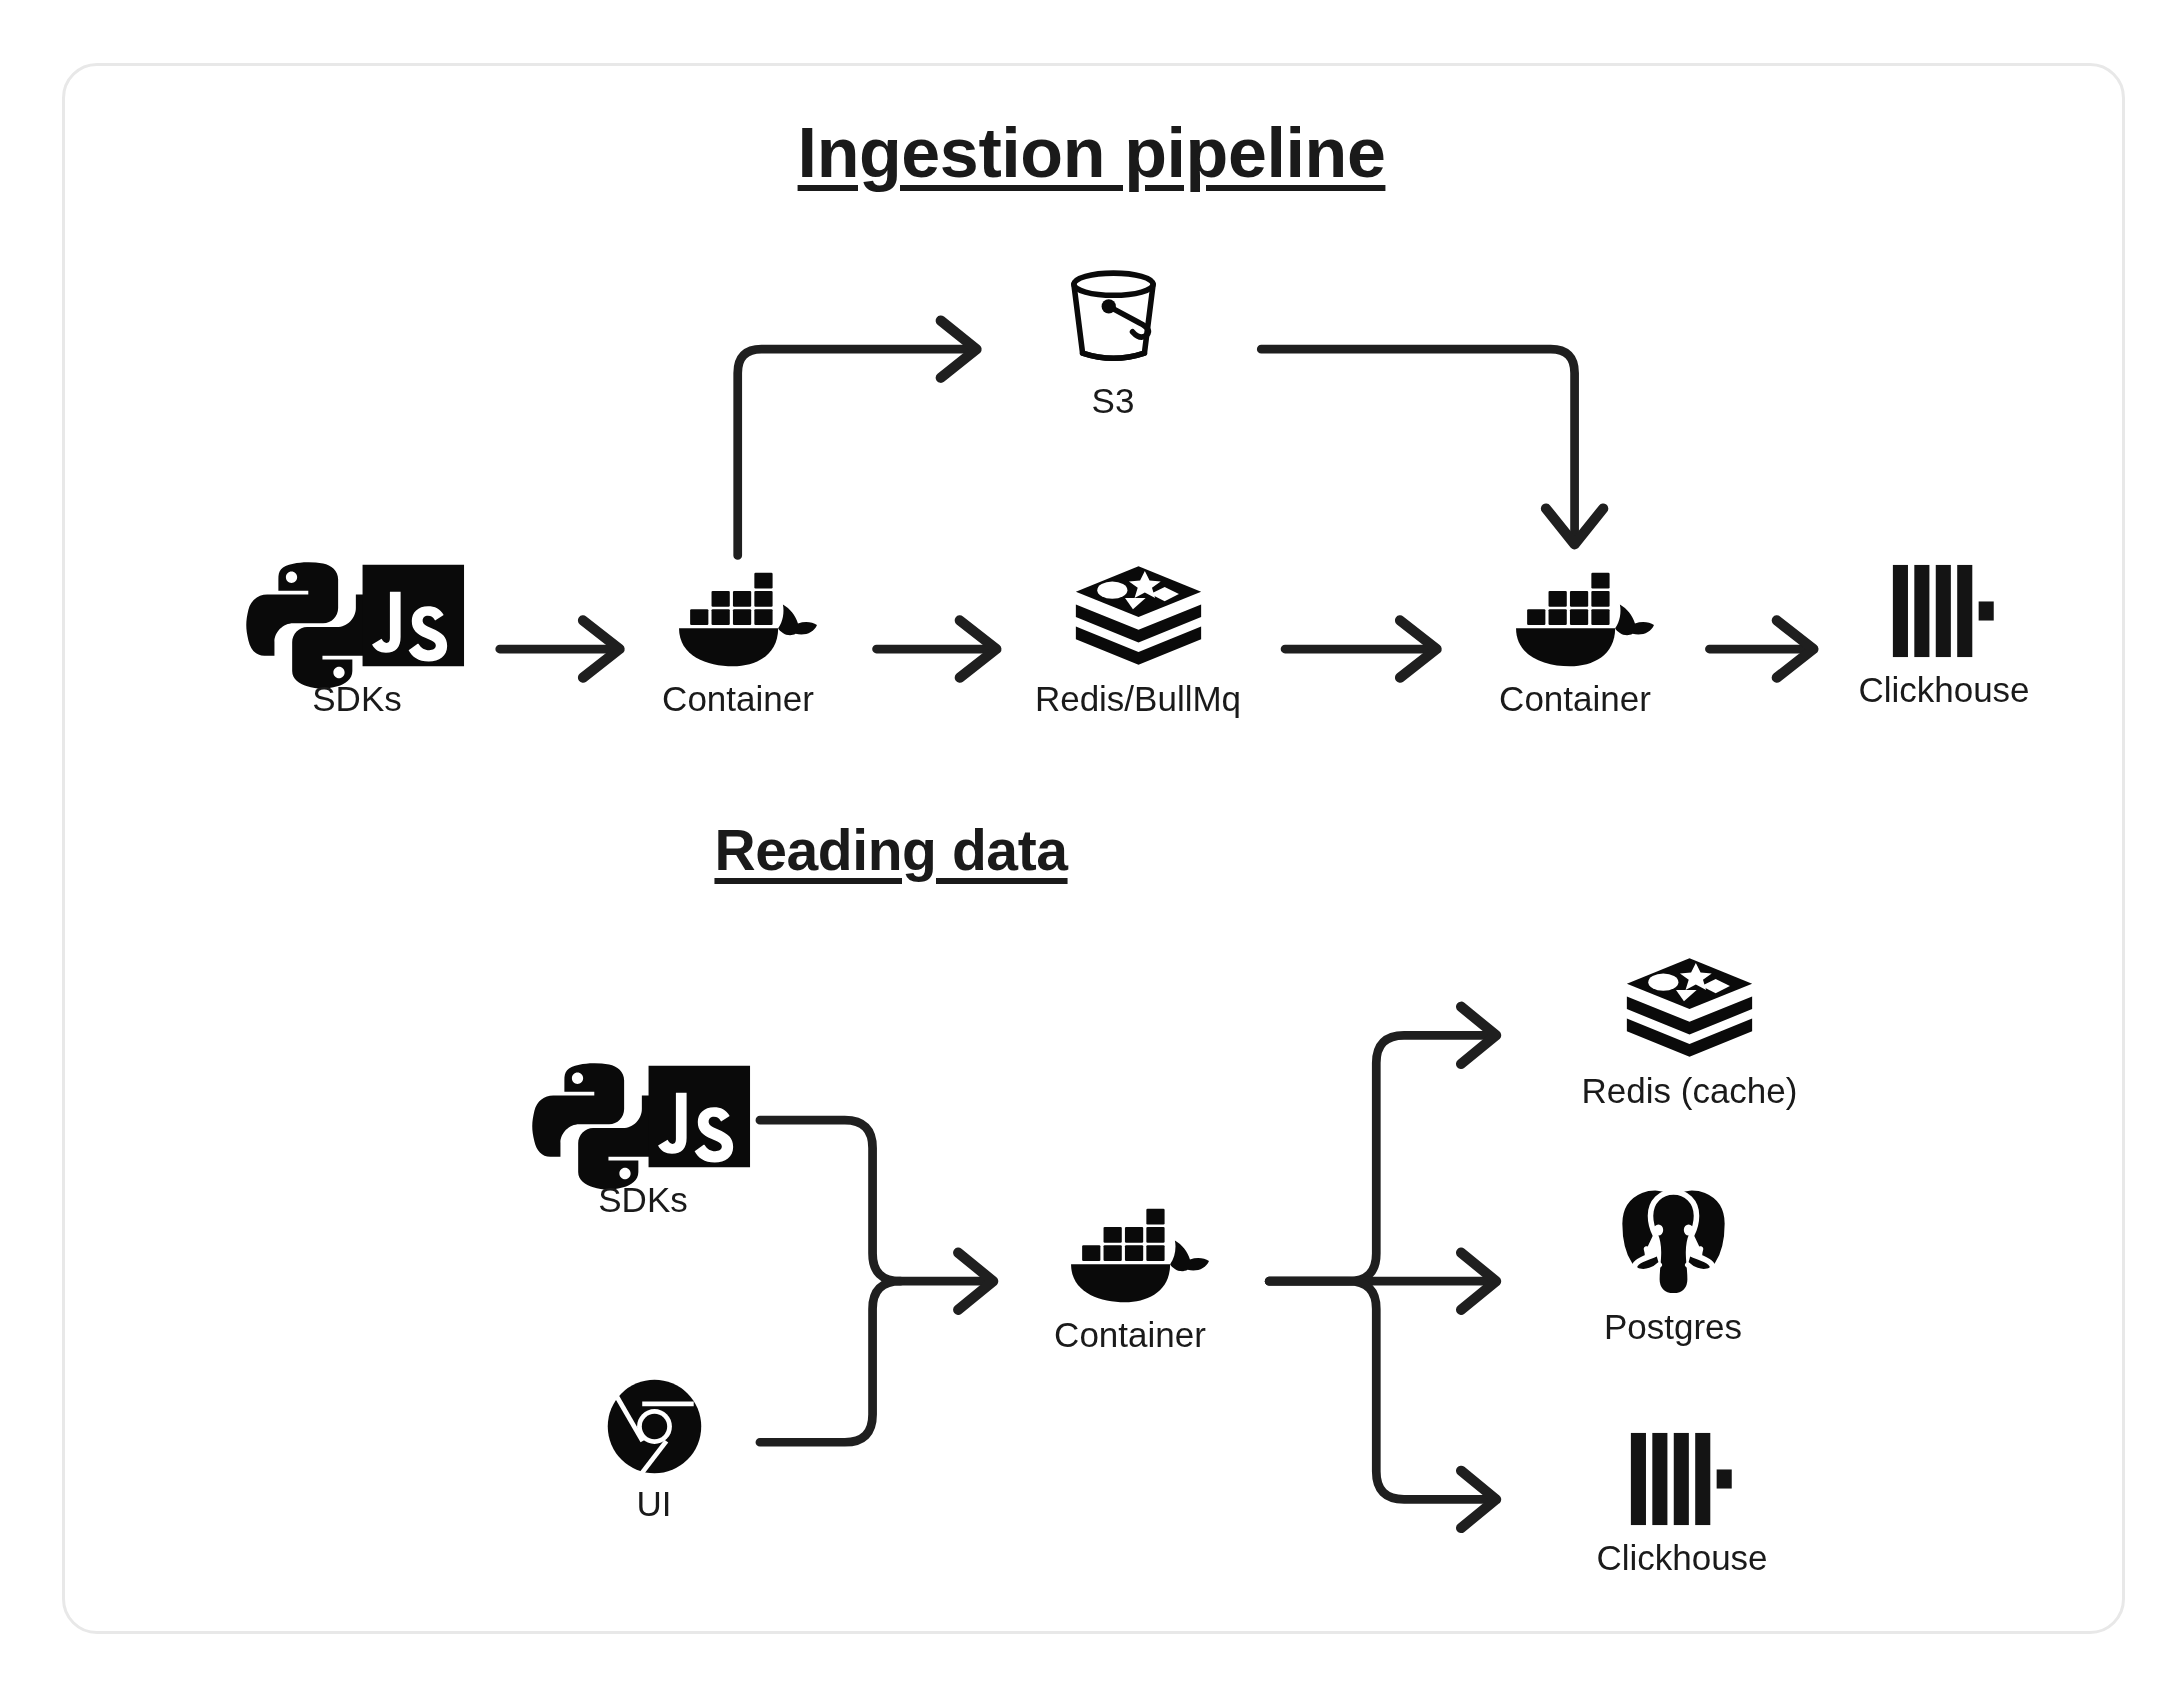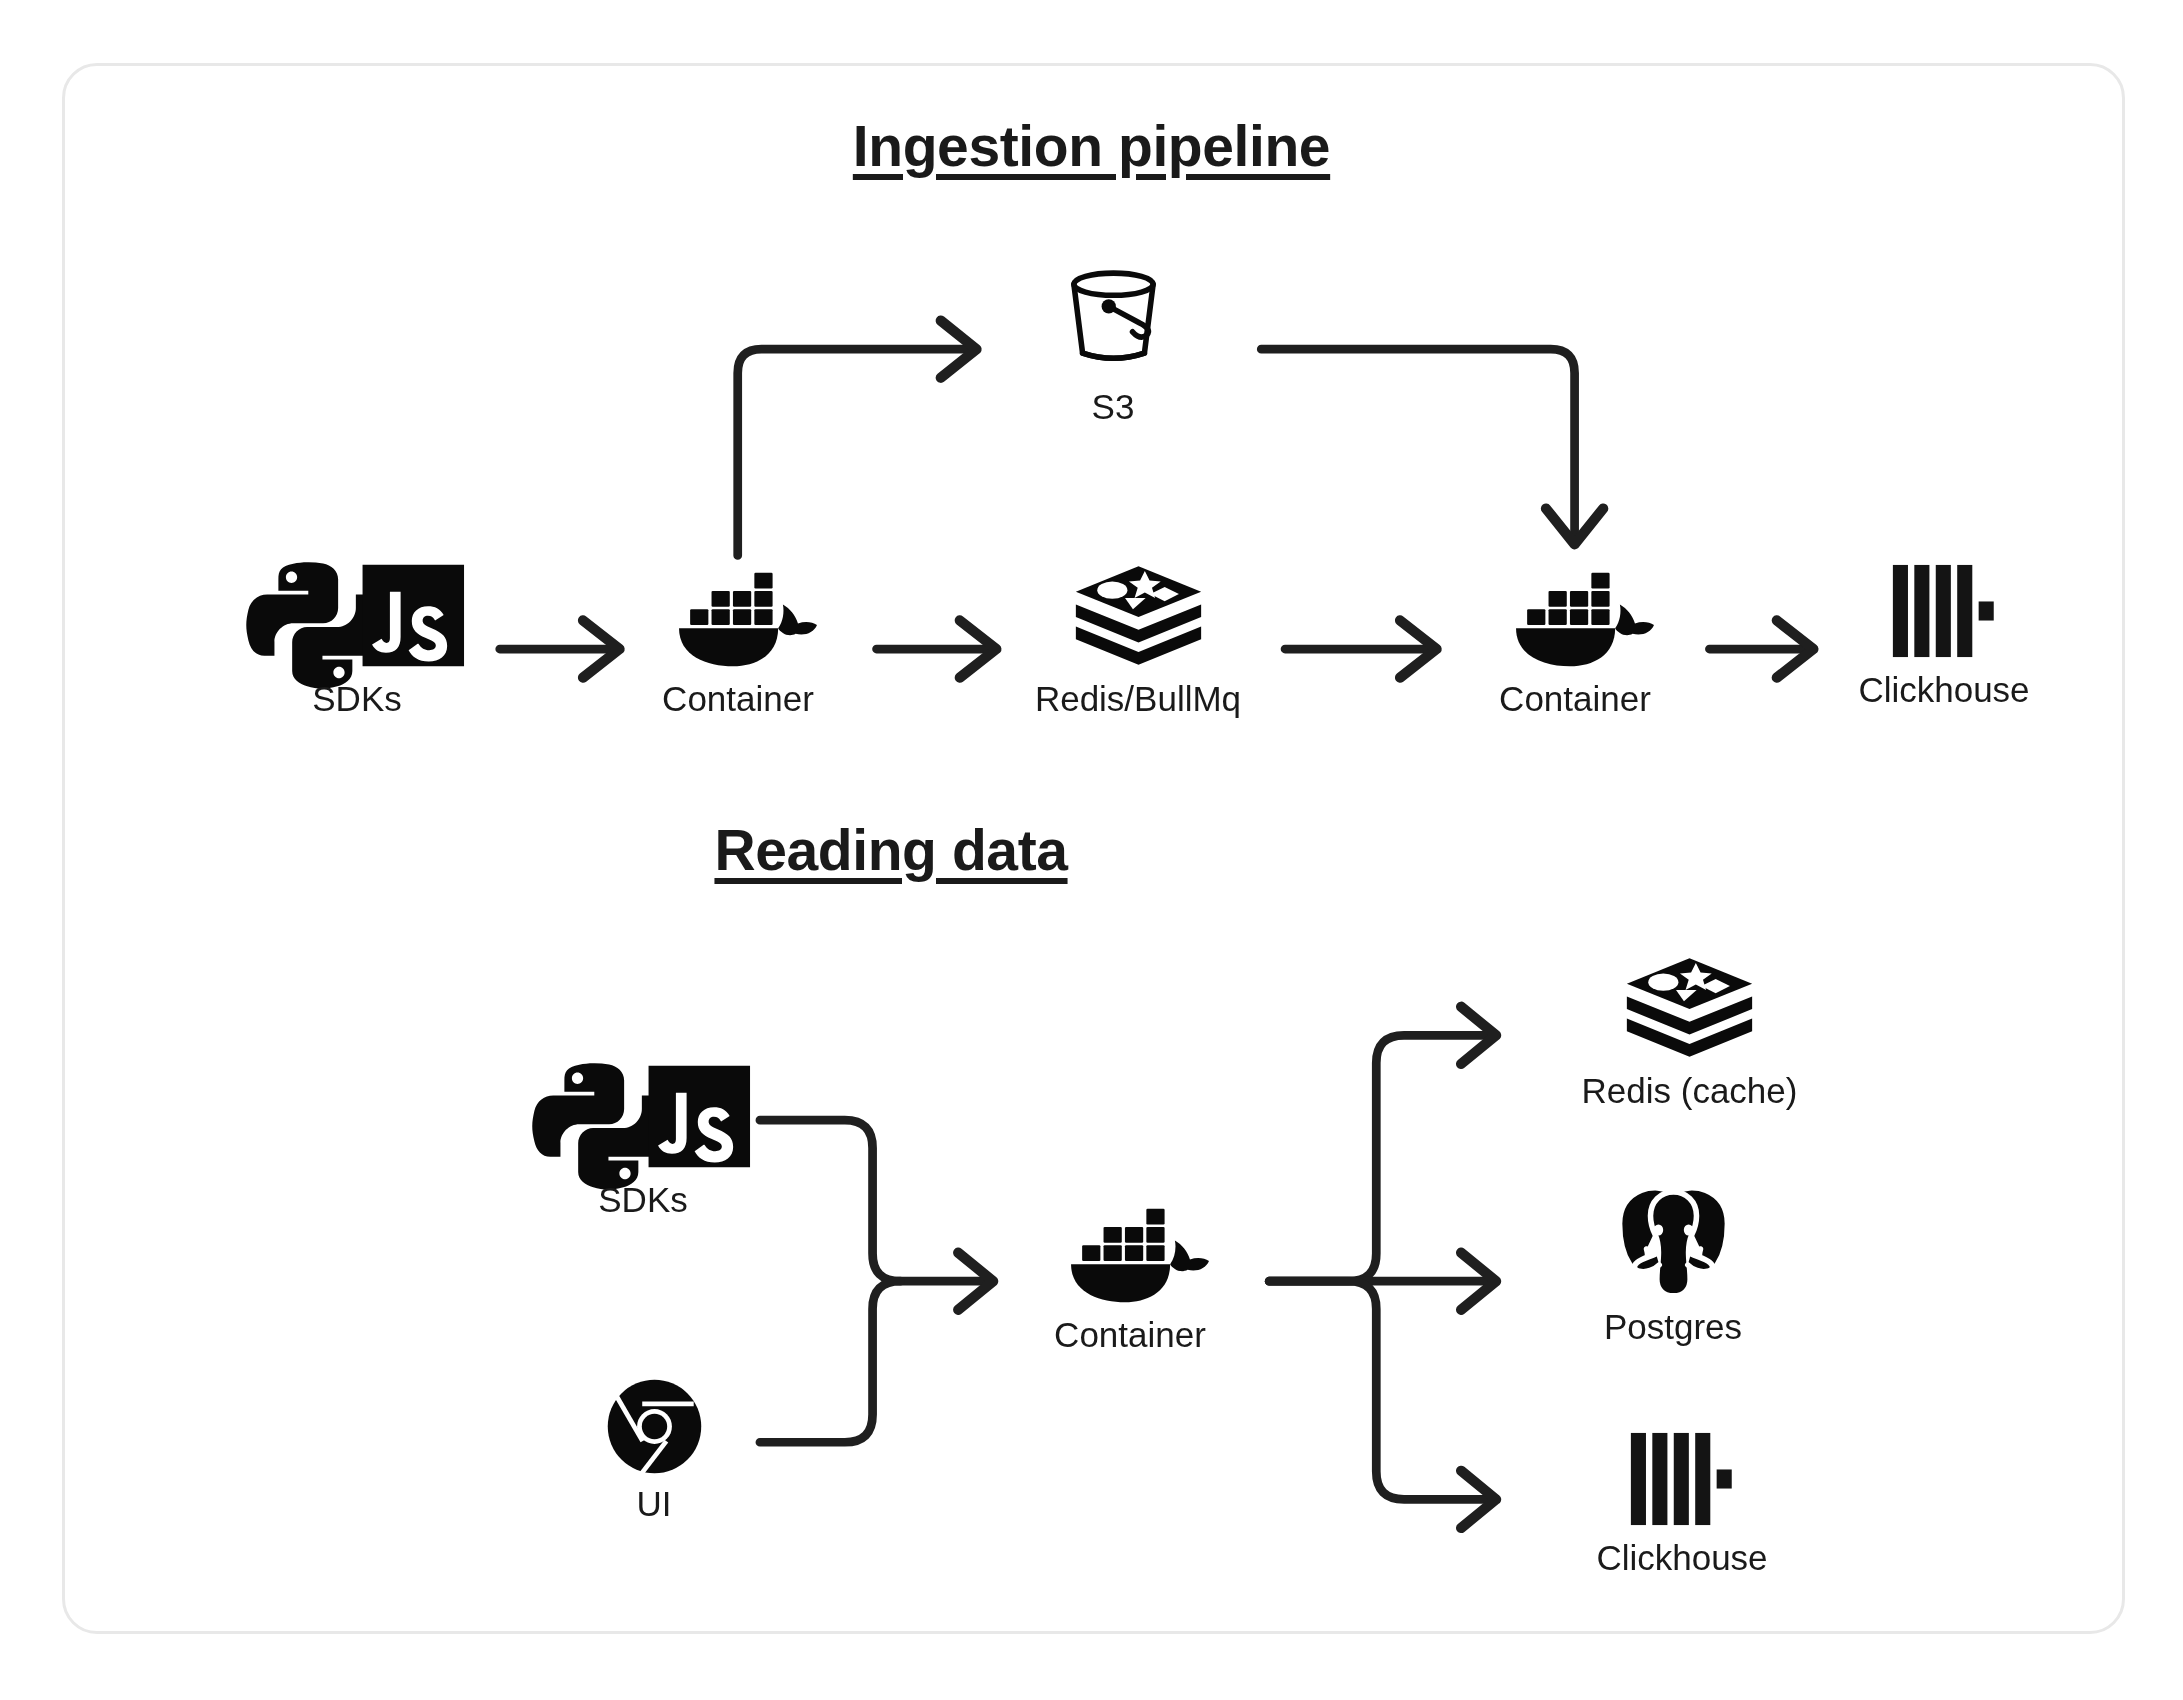--- a/index.html
+++ b/index.html
@@ -33,21 +33,21 @@
     letter-spacing: -0.4px;
     white-space: nowrap;
     text-decoration: underline;
     text-underline-offset: 8px;
     text-decoration-thickness: 5.6px;
   }
   #title-ingestion {
     left: 0; top: 113px;
     width: 2183px;
     text-align: center;
-    font-size: 57px;
+    font-size: 70px;
   }
   #title-reading {
     left: 0; top: 817px;
     width: 1782px;
     text-align: center;
     font-size: 57px;
   }
   .node {
     position: absolute;
     display: flex;
@@ -176,21 +176,21 @@
           <rect x="115" y="39" width="23" height="20" rx="1.5"></rect>
           <rect x="115" y="16" width="23" height="20" rx="1.5"></rect>
           <path d="M20 86h125c0 34-28 48-57 48-33 0-68-13-68-48z"></path>
           <path d="M145 86c6-8 8-20 6-30 9 5 16 14 19 24 9-3 18-2 24 2-4 10-16 14-27 11-5 3-12 2-16-1-3-2-5-4-6-6z"></path>
         </g>
       </svg>
     </div>
     <div class="label">Container</div>
   </div>
 
-  <div class="node" style="left:1022px; top:262px; width:182px;gap:6px;">
+  <div class="node" style="left:1022px; top:262px; width:182px;">
     <div class="glyph">
       <svg width="127" height="111" viewBox="0 0 160 140">
         <g fill="none" stroke="#0a0a0a" stroke-width="7" stroke-linecap="round" stroke-linejoin="round">
           <ellipse cx="80" cy="28" rx="50" ry="14"></ellipse>
           <path d="M30 28 L41 115 Q80 128 119 115 L130 28"></path>
           <path d="M41 115 Q80 128 119 115"></path>
           <path d="M74 56 L113 77 Q129 85 122 92 Q114 99 104 88"></path>
         </g>
         <circle cx="74" cy="56" r="9" fill="#0a0a0a"></circle>
       </svg>

